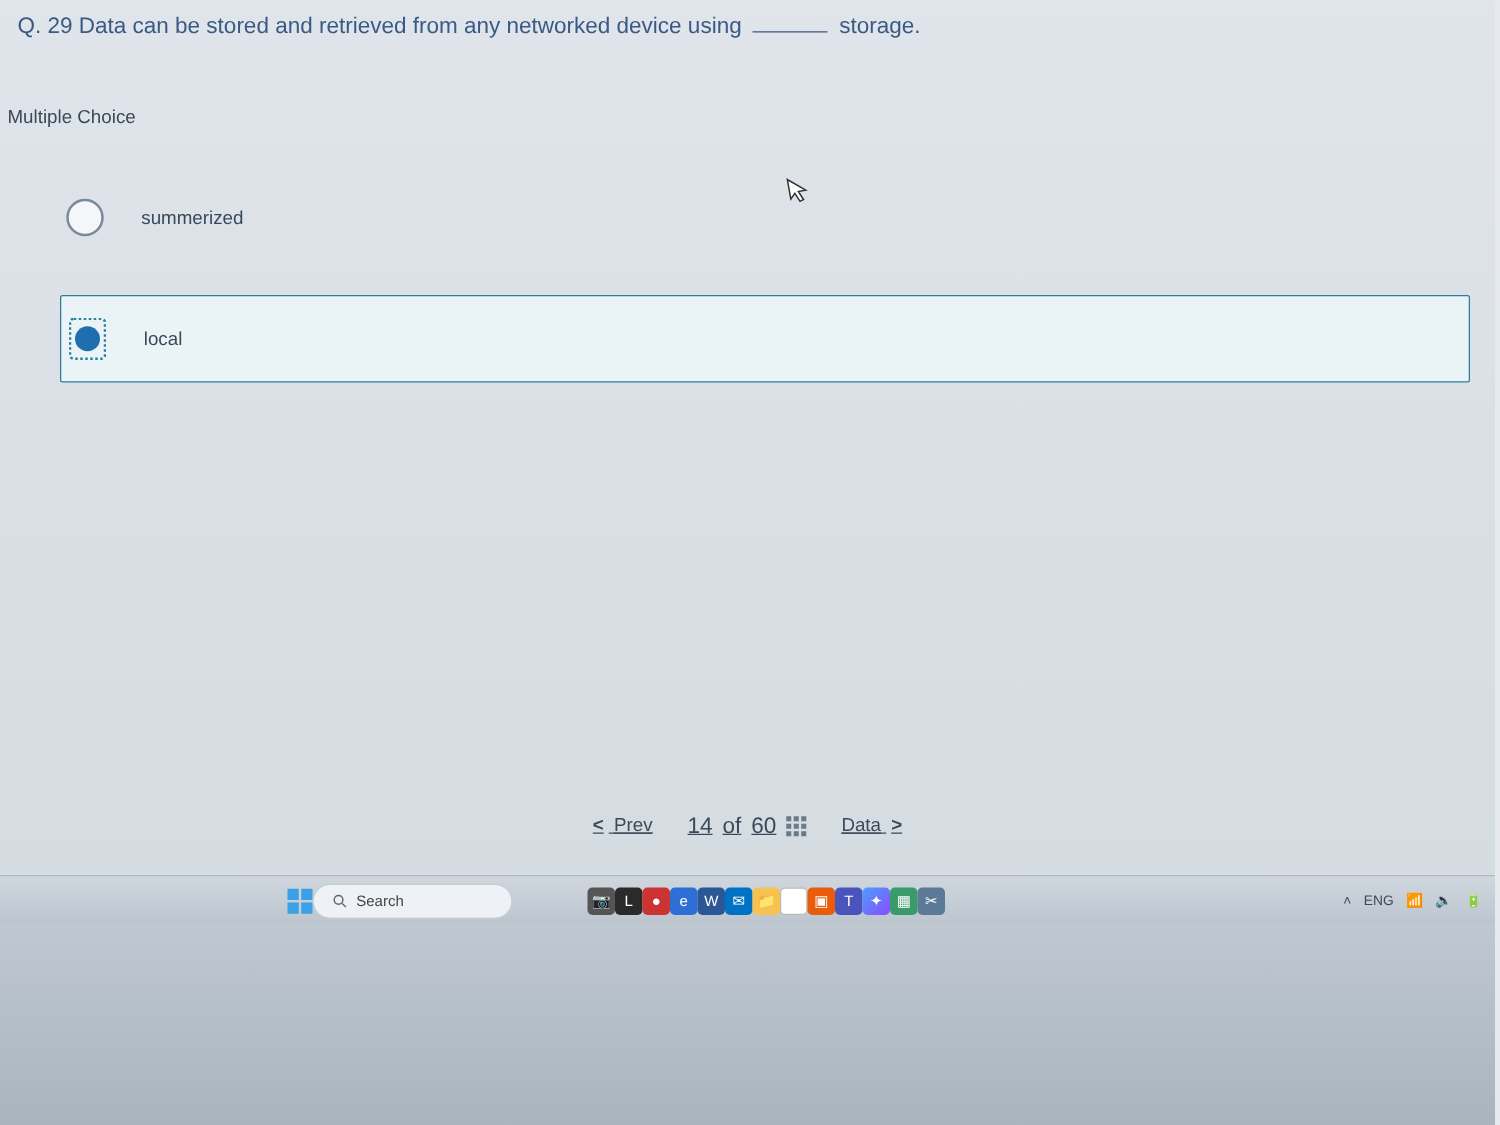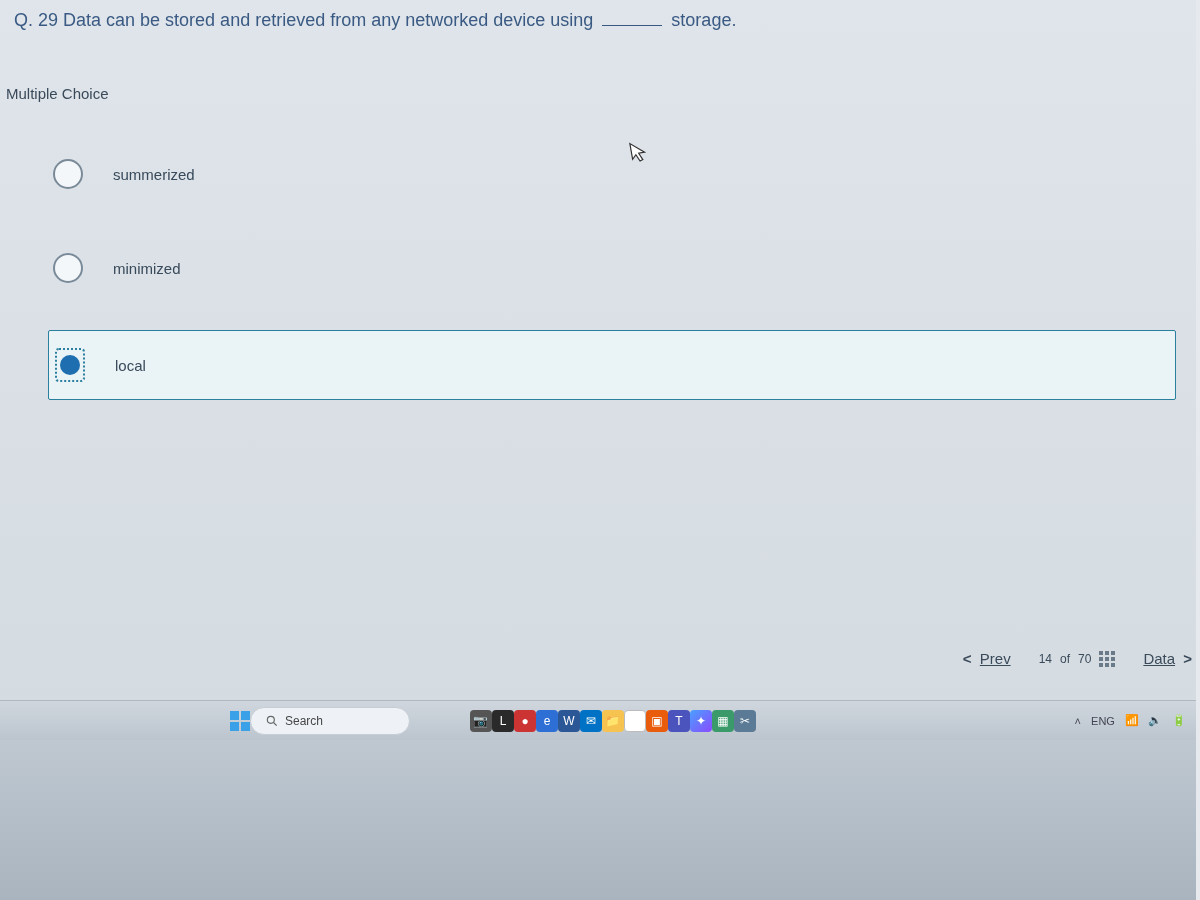--- a/index.html
+++ b/index.html
@@ -10,25 +10,25 @@
   .mc-label { padding: 50px 0 0 6px; font-size: 15px; color: #3a4a5a; }
   .options { padding: 40px 20px 0 48px; }
   .option-row { display:flex; align-items:center; height:64px; margin-bottom:30px; padding-left:4px; border:1px solid transparent; border-radius:2px; }
   .option-row.selected { border:1px solid #2a7f9e; background:#eaf3f6; padding:8px 6px; height:70px; }
   .radio-outer { width:30px; height:30px; border:2px solid #7a8a99; border-radius:50%; display:flex; align-items:center; justify-content:center; flex:0 0 30px; margin-right:30px; background:#f4f7fa; }
   .option-row.selected .radio-outer { border:2px dotted #2a7f9e; border-radius:4px; width:34px; height:34px; background:transparent; }
   .radio-inner { display:none; }
   .option-row.selected .radio-inner { display:block; width:20px; height:20px; border-radius:50%; background:#1f6fb0; }
   .option-text { font-size:15px; color:#38495a; }
   .cursor { position:absolute; left:630px; top:140px; font-size:22px; color:#333; transform:rotate(-10deg); }
-  .nav-bar { position:absolute; left:0; right:0; top:650px; display:flex; align-items:center; justify-content:flex-end; gap:28px; font-size:15px; color:#3a4a5a; }
+  .nav-bar { position:absolute; left:0; right:0; top:650px; display:flex; align-items:center; justify-content:center; gap:28px; font-size:15px; color:#3a4a5a;text-decoration:underline; }
   .nav-link { color:#3a4a5a; text-decoration:none; }
   .nav-link .caret { font-weight:bold; margin:0 4px; }
   .nav-link u { text-decoration: underline; }
-  .progress { display:flex; align-items:center; gap:8px; font-size:12px; }
+  .progress { display:flex; align-items:center; gap:8px; font-size:18px; }
   .grid-icon { width:16px; height:16px; display:inline-grid; grid-template-columns:repeat(3,4px); grid-template-rows:repeat(3,4px); gap:2px; }
   .grid-icon span { background:#6b7a88; }
   .taskbar { position:absolute; left:0; right:0; bottom:160px; height:40px; background:linear-gradient(180deg,#cfd6de 0%,#bcc5ce 100%); display:flex; align-items:center; padding:0 10px; gap:0; font-size:12px; color:#454545; border-top:1px solid #b0b9c2; }
   .taskbar .start { width:20px; height:20px; display:grid; grid-template-columns:1fr 1fr; grid-template-rows:1fr 1fr; gap:2px; }
   .taskbar .start span:nth-child(1){background:#3aa0e8;} .taskbar .start span:nth-child(2){background:#3aa0e8;} .taskbar .start span:nth-child(3){background:#3aa0e8;} .taskbar .start span:nth-child(4){background:#3aa0e8;}
   .taskbar .search-box { display:flex; align-items:center; gap:6px; background:#eef2f6; border:1px solid #c6cdd5; border-radius:16px; padding:4px 14px; min-width:160px; height:28px; }
   .taskbar .search-box svg { width:14px; height:14px; }
   .taskbar .spacer { flex:0 0 60px; }
   .taskbar .tb-icon { width:22px; height:22px; border-radius:4px; display:flex; align-items:center; justify-content:center; font-size:12px; color:#fff; }
   .tb-camera{background:#555;} .tb-lstudio{background:#2a2a2a;} .tb-rec{background:#c33;} .tb-edge{background:#2e6fd6;} .tb-word{background:#2b5797;} .tb-mail{background:#0072c6;} .tb-folder{background:#f6c350;} .tb-chrome{background:#fff;border:1px solid #bbb;} .tb-ms{background:#e85c0c;} .tb-teams{background:#4b53bc;} .tb-copilot{background:linear-gradient(135deg,#4aa0ff,#8a4bff);} .tb-app{background:#3a9a6a;} .tb-snip{background:#5a7a95;}
@@ -46,24 +46,20 @@
     <span>storage.</span>
   </div>
 
   <div class="mc-label">Multiple Choice</div>
 
   <div class="options">
     <div class="option-row">
       <div class="radio-outer"></div>
       <div class="option-text">summerized</div>
     </div>
-    <div class="option-row">
-      <div class="radio-outer"></div>
-      <div class="option-text">minimized</div>
-    </div>
     <div class="option-row selected">
       <div class="radio-outer">
           <div class="radio-inner"></div>
         </div>
       <div class="option-text">local</div>
     </div>
   </div>
 
   <div class="cursor">
     <svg width="20" height="24" viewBox="0 0 20 24">
@@ -72,21 +68,21 @@
   </div>
 
   <div class="nav-bar">
     <a class="nav-link" href="#">
       <span class="caret">&lt;</span>
       <u>Prev</u>
     </a>
     <div class="progress">
       <span>14</span>
       <span>of</span>
-      <span>70</span>
+      <span>60</span>
       <span class="grid-icon">
           <span></span>
           <span></span>
           <span></span>
           <span></span>
           <span></span>
           <span></span>
           <span></span>
           <span></span>
           <span></span>

